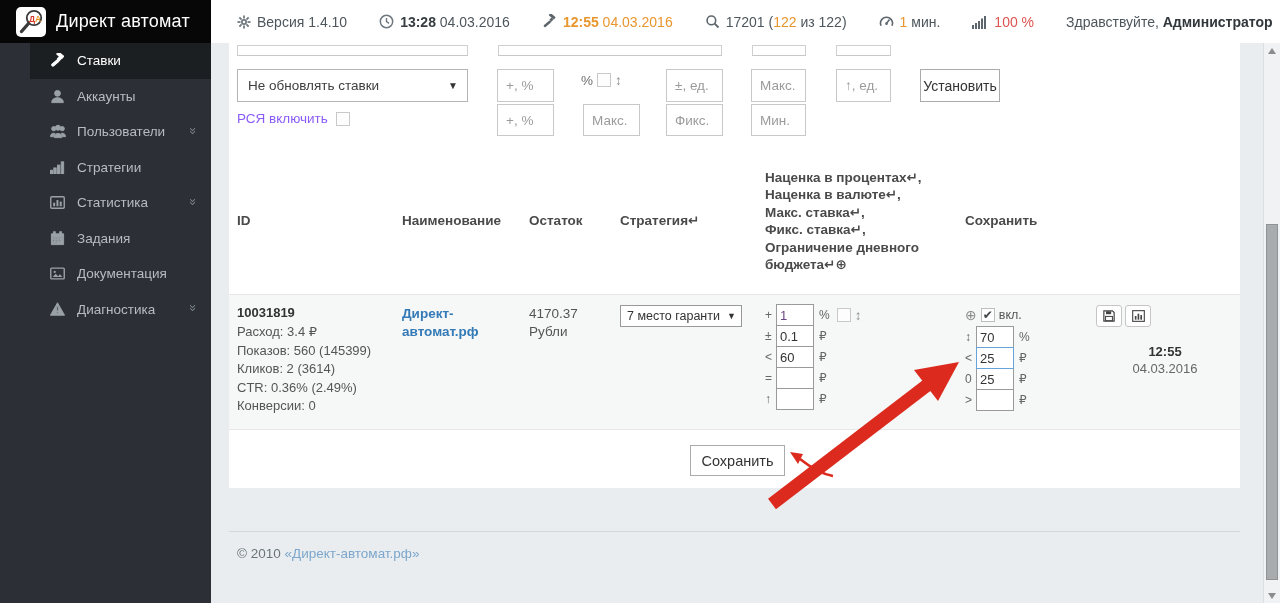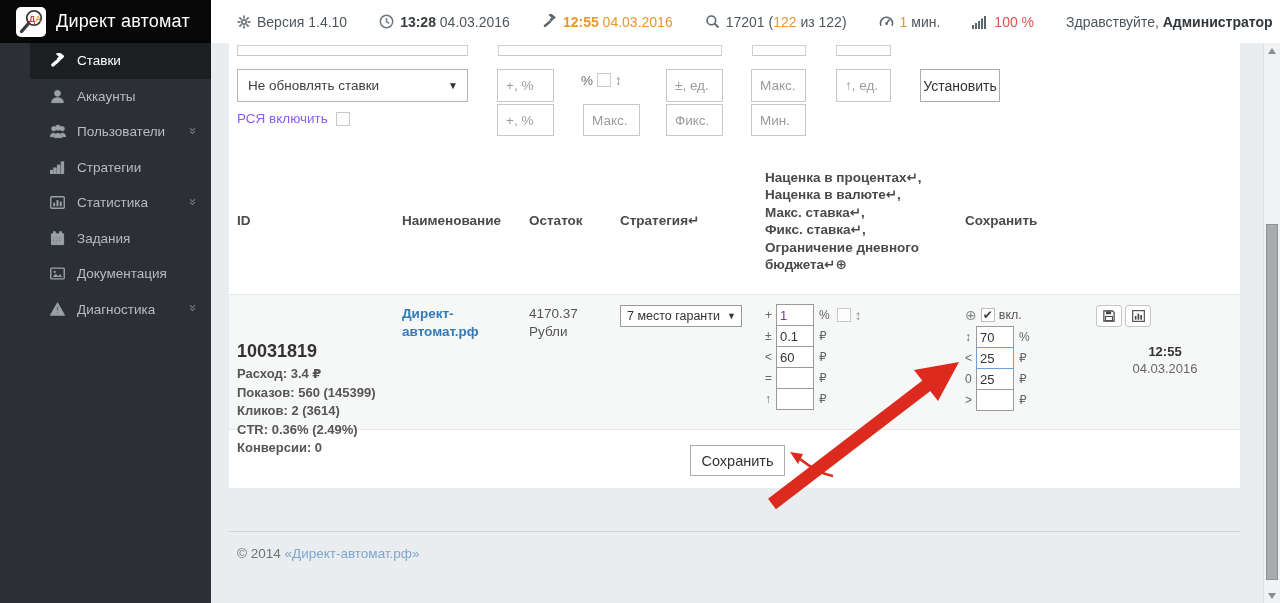--- a/index.html
+++ b/index.html
@@ -57,22 +57,22 @@
   .btn { border:1px solid #ababab; background:#fff; color:#333; font-size:14px; font-family:inherit; cursor:pointer; }
   .btn-set { position:absolute; left:691px; top:26px; width:80px; height:33px; }
 
   .rsya-enable { position:absolute; left:8px; top:68px; display:flex; align-items:center; gap:8px; color:#8b5cf6; }
 
   
   .tgrid { display:grid; grid-template-columns:165px 127px 91px 145px 200px 125px 150px; padding-left:8px; }
   .thead { position:absolute; left:0; top:105px; width:100%; min-height:147px; align-items:center; border-bottom:1px solid #e8e8e8; font-weight:bold; color:#4a4a4a; font-size:13.5px; line-height:17.5px; }
   .trow { position:absolute; left:0; top:252px; width:100%; height:135px; background:#f6f7f7; border-bottom:1px solid #e8e8e8; padding-top:10px; align-items:start; }
 
-  .cell-id b { color:#333; font-size:18px; display:block; margin-bottom:3px;margin-top:36px; }
-  .cell-id .stat { color:#555; font-size:13px; line-height:18.5px;font-weight:bold; }
+  .cell-id b { color:#333; font-size:13px; display:block; margin-bottom:3px; }
+  .cell-id .stat { color:#555; font-size:13px; line-height:18.5px; }
   .name-link { color:#337ab7; font-weight:bold; font-size:13.5px; text-decoration:none; display:inline-block; width:92px; line-height:18px; }
   .cell-balance div { color:#555; line-height:18px; }
   .sel-strategy { width:122px; height:22px; border:1px solid #999; background:#fff; display:flex; align-items:center; padding-left:6px; font-size:12.5px; color:#333; position:relative; cursor:pointer; }
   .sel-strategy .arrow { position:absolute; right:5px; font-size:9px; color:#333; }
 
   .stack { display:flex; flex-direction:column; }
   .srow { display:flex; align-items:center; height:22px; margin-top:-1px; }
   .srow .pre { width:11px; font-size:12px; color:#666; text-align:left; }
   .srow input { width:38px; height:22px; border:1px solid #9a9a9a; padding:0 3px; font-size:13px; color:#333; font-family:inherit; background:#fff; }
   .srow input.focused { border:1px solid #67a3d9; position:relative; z-index:2; }
@@ -453,21 +453,21 @@
         <div class="upd-date">04.03.2016</div>
       </div>
     </div>
   </div>
 
   <button class="btn btn-save-row">Сохранить</button>
 </div>
 
 <div class="footer-hr"></div>
 <div class="footer">
-  <span>© 2014</span>
+  <span>© 2010</span>
   <a href="#">«Директ-автомат.рф»</a>
 </div>
 
 <svg class="arrows">
   <g>
     <line x1="772" y1="504" x2="930" y2="383" stroke="#dc2b1e" stroke-width="13"></line>
     <polygon points="959,362 938,401 914,370" fill="#dc2b1e"></polygon>
   </g>
   <g>
     <path d="M833 476 C 822 474, 810 467, 800 459" fill="none" stroke="#dc2b1e" stroke-width="2.6"></path>

